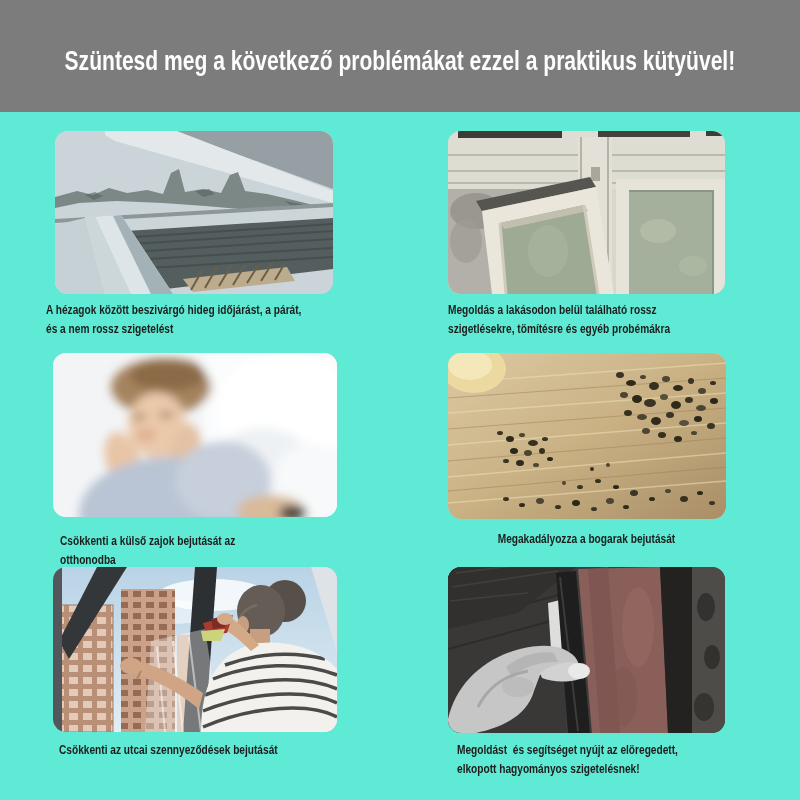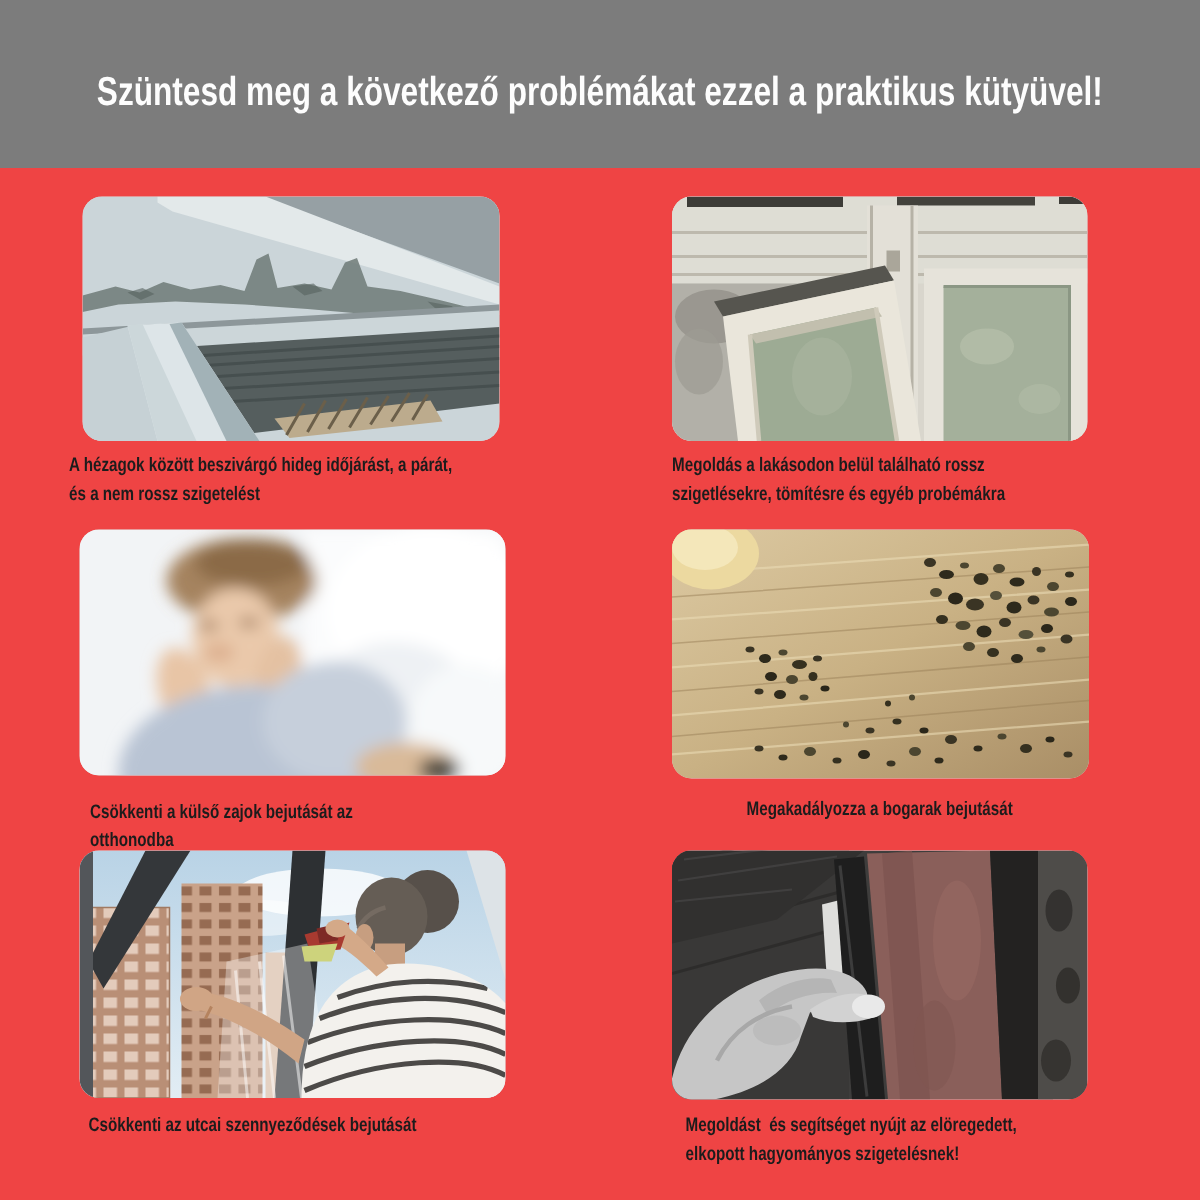--- a/index.html
+++ b/index.html
@@ -1,20 +1,20 @@
 <!DOCTYPE html>
 <html><head>
 <meta charset="utf-8">
 <style>
   html,body{margin:0;padding:0;}
   body{
     width:800px;height:800px;background:#ffffff;
     font-family:"Liberation Sans", sans-serif;
   }
-  .page{position:relative;width:800px;height:800px;overflow:hidden;background:#ef4444;}
+  .page{position:relative;width:800px;height:800px;overflow:hidden;background:#5eead4;}
 
   
   .banner{
     position:absolute;left:0;top:0;width:800px;height:112px;
     background:#7c7c7c;display:flex;align-items:center;justify-content:center;
     box-sizing:border-box;padding-top:10px;
   }
   .banner-title{
     margin:0;color:#fdfdfd;font-size:27px;font-weight:bold;white-space:nowrap;
     transform:scaleX(0.78);transform-origin:center center;letter-spacing:0;

